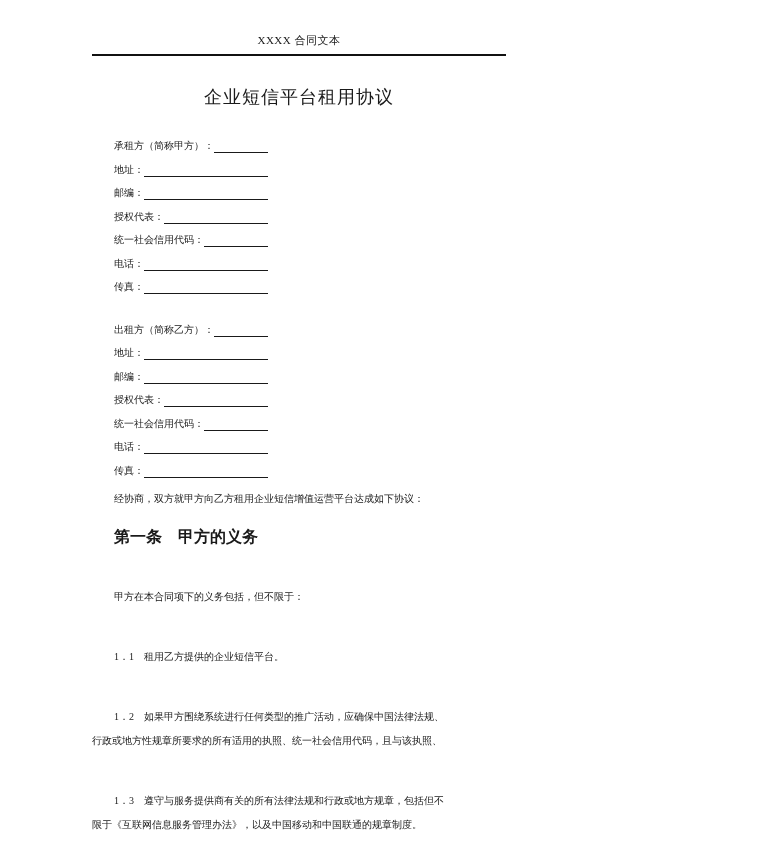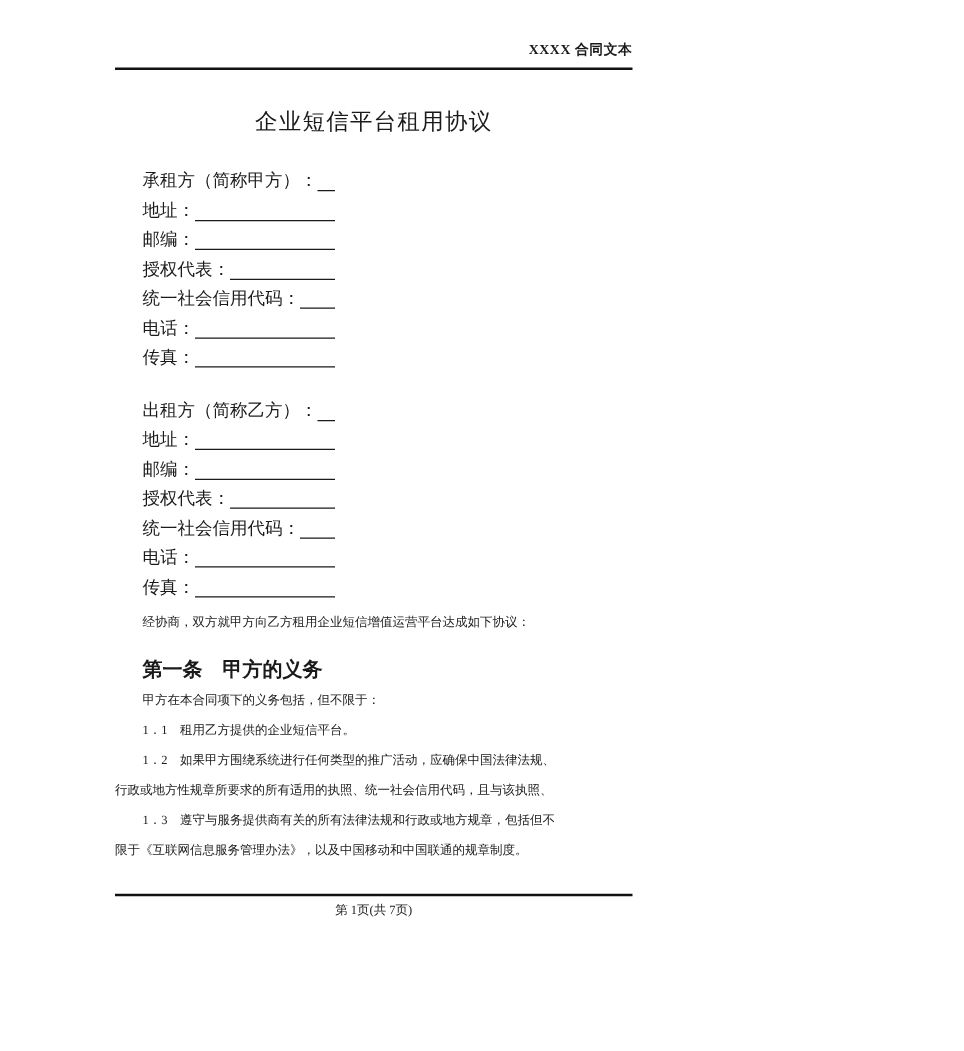--- a/index.html
+++ b/index.html
@@ -17,25 +17,24 @@
 
   .content {
     position: absolute;
     left: 92px;
     top: 0;
     width: 414px;
   }
 
   .doc-header {
     margin-top: 33px;
-    text-align: right;
+    text-align: center;
     font-size: 11px;
     line-height: 14px;
     letter-spacing: 0.5px;
-    font-weight: bold;
   }
 
   .header-rule {
     margin-top: 7px;
     height: 2px;
     background: #111111;
   }
 
   .doc-title {
     margin: 28px 0 0 0;
@@ -48,21 +47,21 @@
 
   .form-block { margin-top: 24px; }
   .form-block.second { margin-top: 19px; }
 
   .form-row {
     display: flex;
     align-items: flex-end;
     height: 23.5px;
     margin-left: 22px;
     width: 154px;
-    font-size: 14px;
+    font-size: 10px;
   }
   .field-label {
     flex: 0 0 auto;
     white-space: nowrap;
     line-height: 23.5px;
   }
   .field-blank {
     flex: 1 1 auto;
     min-width: 8px;
     border-bottom: 1px solid #1a1a1a;
@@ -77,21 +76,21 @@
   }
   .intro { margin-top: 5px; text-indent: 22px; }
   .section-heading {
     margin: 14px 0 0 0;
     font-size: 16px;
     font-weight: 700;
     line-height: 24px;
     text-indent: 22px;
     white-space: nowrap;
   }
-  .line.indent { text-indent: 22px; }
+  .line.indent { text-indent: 22px; margin-top: 36px; }
 
   .footer-rule {
     margin-top: 22px;
     height: 2px;
     background: #111111;
   }
   .doc-footer {
     margin-top: 5px;
     text-align: center;
     font-size: 10px;

